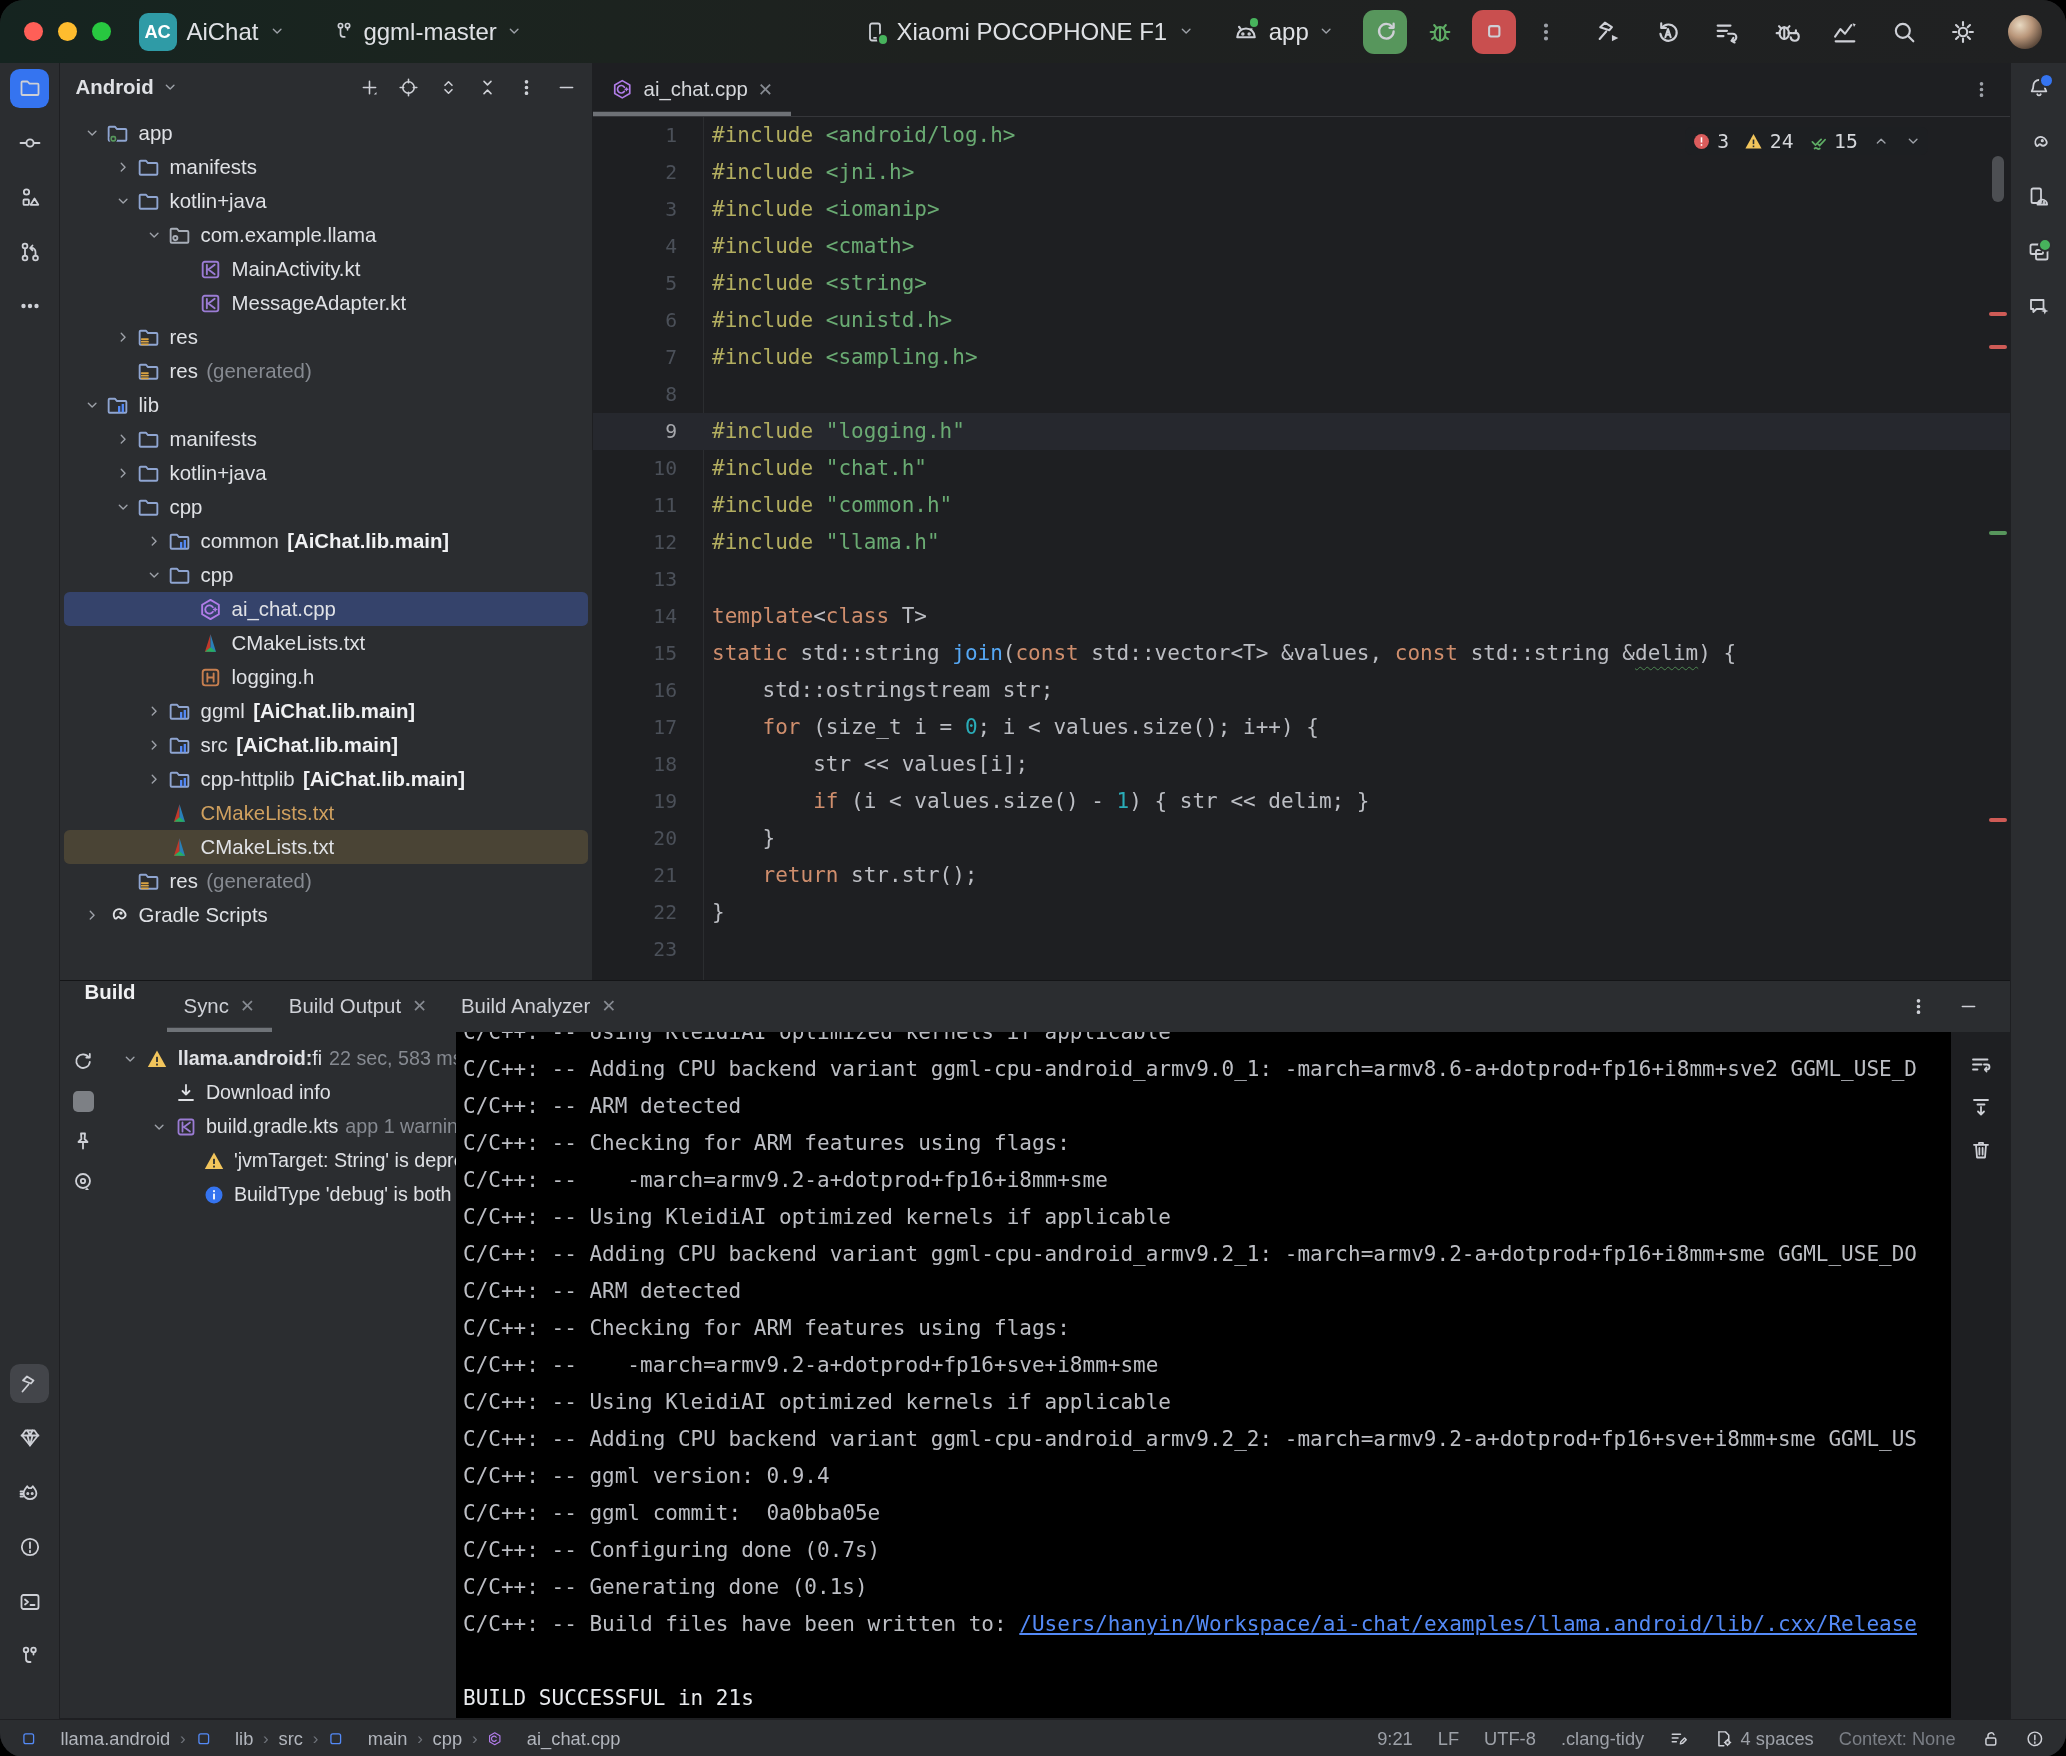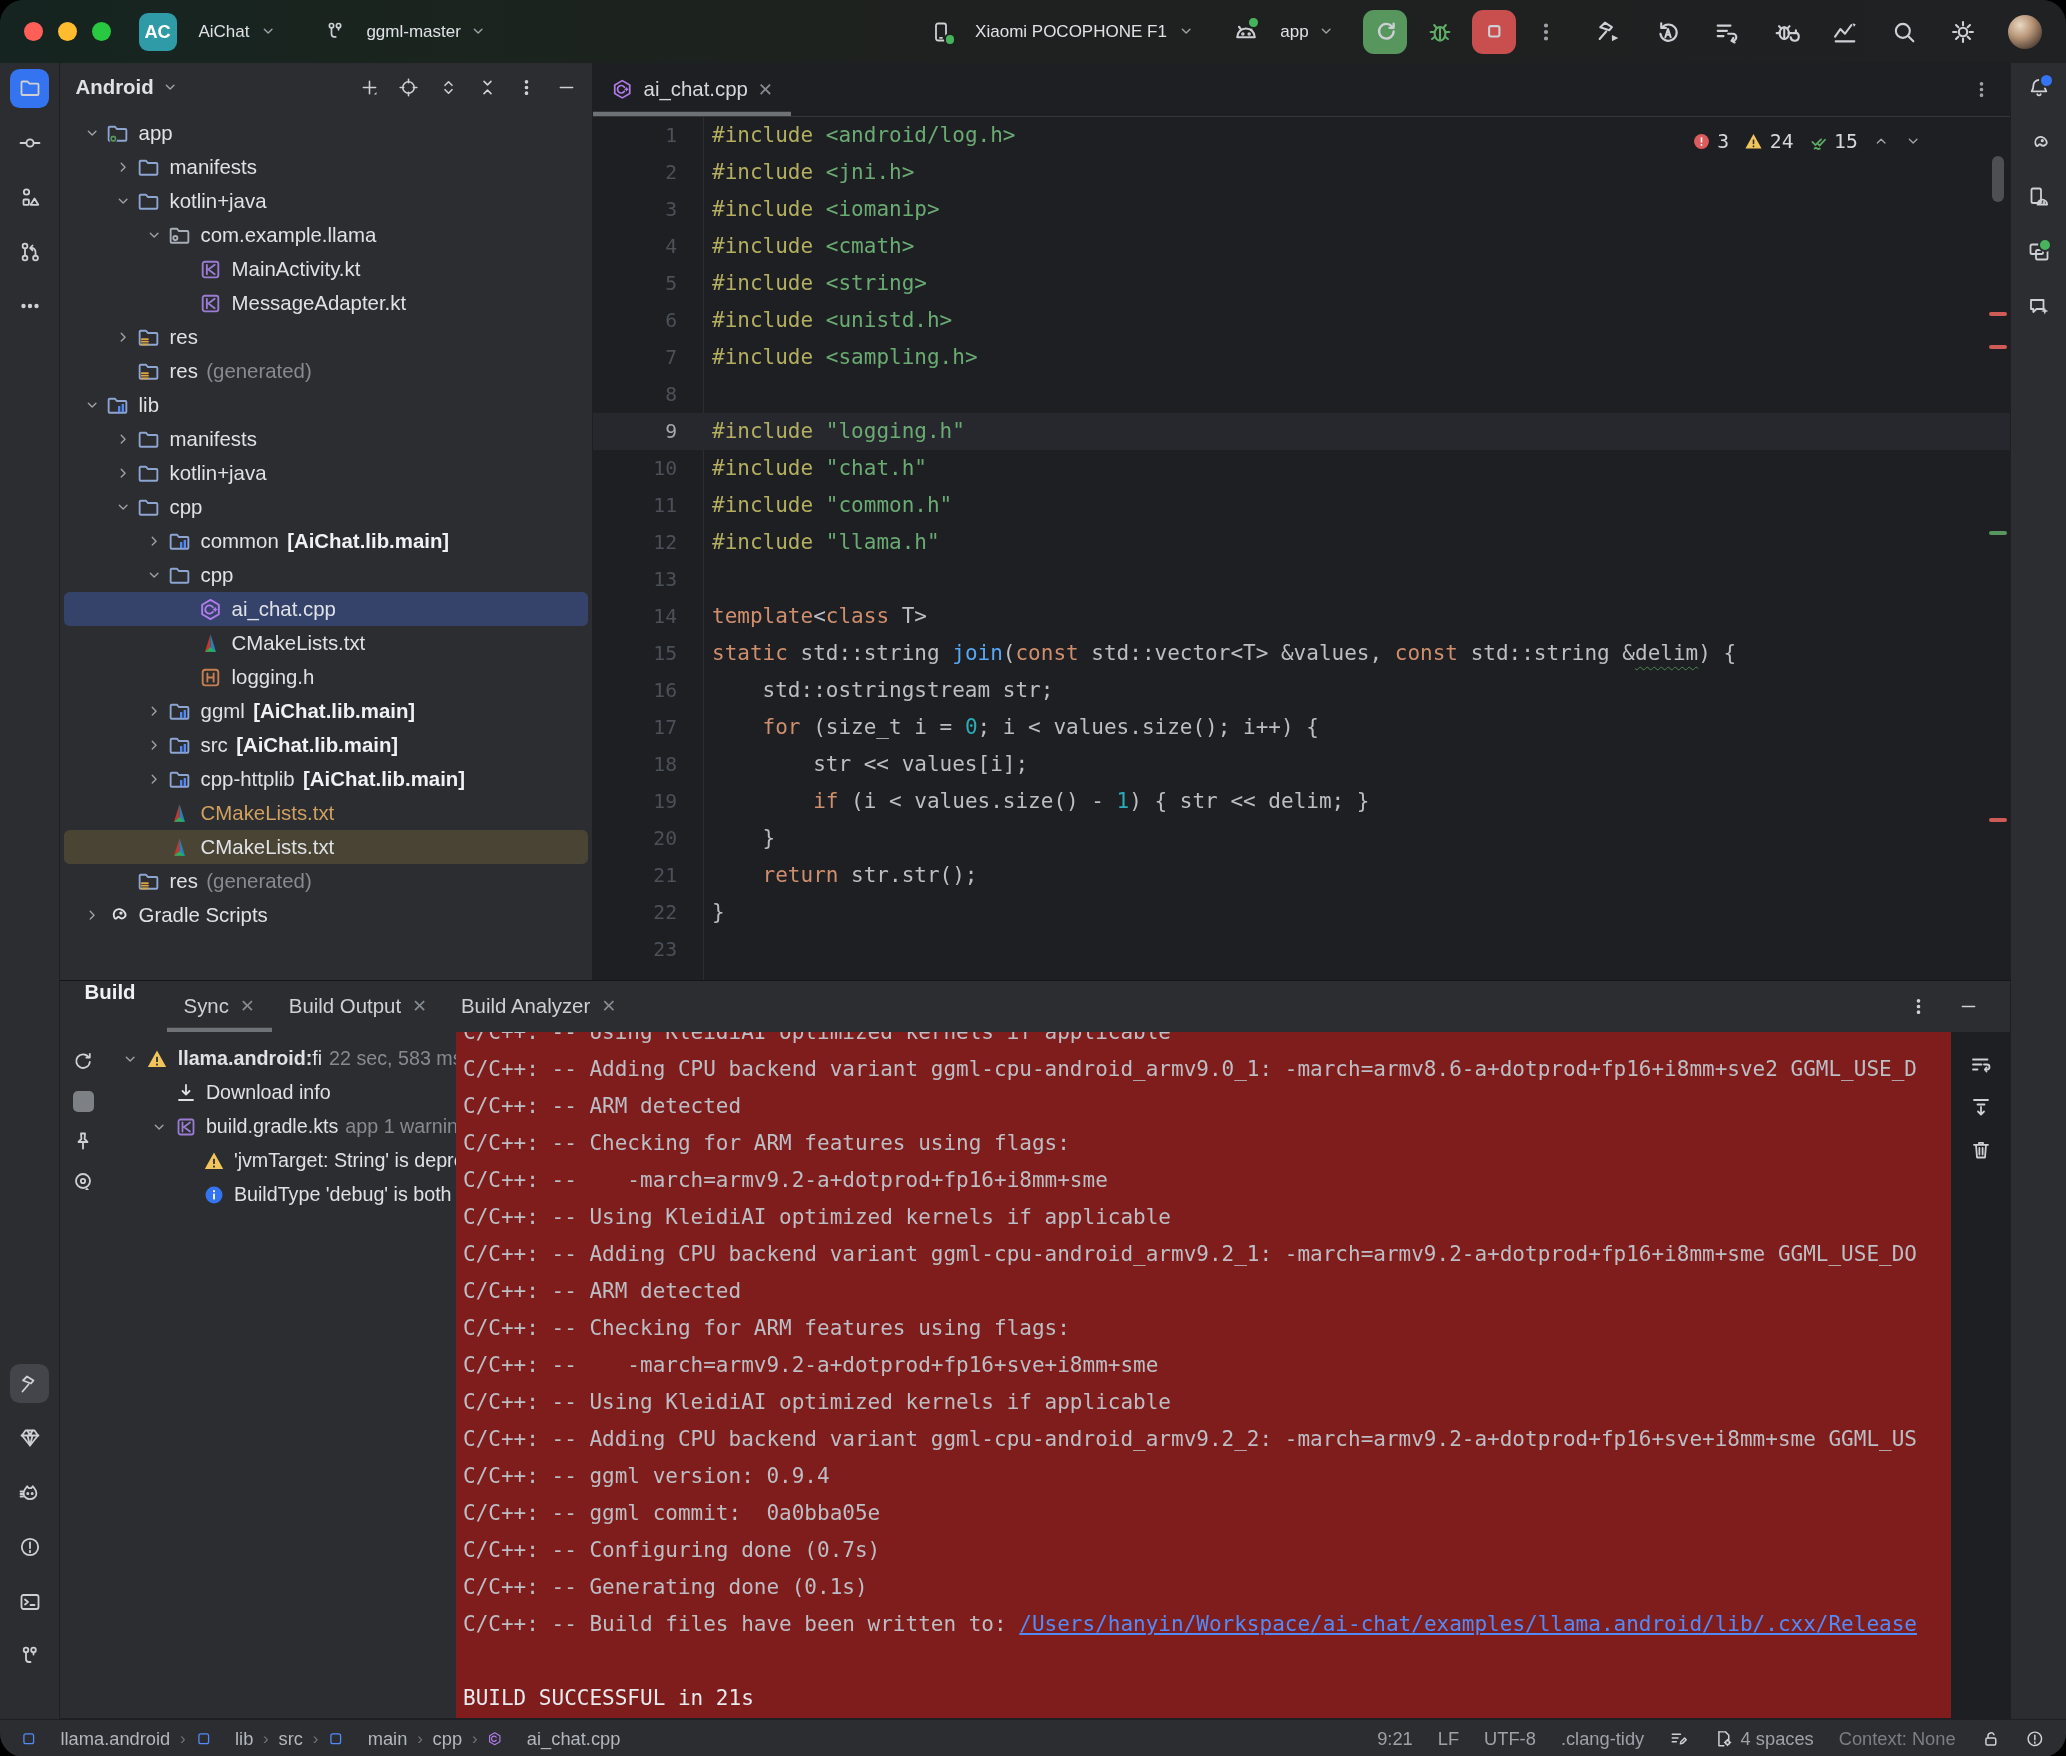--- a/index.html
+++ b/index.html
@@ -7,21 +7,21 @@
   .window{position:relative;width:2066px;height:1757px;border-radius:24px;overflow:hidden;background:#1e1f22;color:#dfe1e5;}
 
   
   .titlebar{height:63px;display:flex;align-items:center;padding:0 24px;box-sizing:border-box;
     background:linear-gradient(90deg,#152420 0%,#1b241f 22%,#1e211f 45%,#1f2121 70%,#202122 100%);}
   .traffic{display:flex;gap:14.8px;align-items:center;}
   .tl{width:19px;height:19px;border-radius:50%;}
   .tl.r{background:#ff5f57}.tl.y{background:#febc2e}.tl.g{background:#28c840}
   .proj{display:flex;align-items:center;margin-left:28px;gap:9.8px;}
   .ac-badge{width:38px;height:38px;border-radius:9.1px;background:#2f9ba6;color:#fff;font-size:18.3px;font-weight:700;display:flex;align-items:center;justify-content:center;}
-  .tb-label{font-size:17px;color:#dfe1e5;margin-left:12px;}
+  .tb-label{font-size:24px;color:#dfe1e5;}
   .chev{width:18.3px;height:18.3px;color:#9da1a8;display:inline-flex;}
   .chev svg,.icon svg{width:100%;height:100%;}
   .branch{display:flex;align-items:center;gap:8.4px;margin-left:46px;}
   .icon{display:inline-flex;color:#ced0d6;}
   .i34{width:24px;height:24px}.i40{width:28px;height:28px}.i32{width:22.5px;height:22.5px}.i30{width:21px;height:21px}.i28{width:19.7px;height:19.7px}.i26{width:18.3px;height:18.3px}.i22{width:15.5px;height:15.5px}
   .spacer{flex:1}
   .device{display:flex;align-items:center;gap:9.8px;}
   .dev-icon{position:relative}
   .dot-g{position:absolute;width:8.4px;height:8.4px;border-radius:50%;background:#47b35c;border:2.1px solid #1f2121;right:-2.8px;bottom:-2.1px;}
   .runcfg{display:flex;align-items:center;gap:8.4px;margin-left:37px;}
@@ -93,21 +93,21 @@
   .bbody{flex:1;display:flex;min-height:0;}
   .bicons{width:46px;display:flex;flex-direction:column;align-items:center;padding-top:18.3px;gap:17px;color:#b6bac0;flex:none;}
   .sqicon{width:21px;height:21px;border-radius:4.9px;background:#7d8085;}
   .btree{width:350px;font-size:19.7px;color:#dfe1e5;padding-top:9.8px;flex:none;overflow:hidden;}
   .brow{height:34px;display:flex;align-items:center;white-space:nowrap;overflow:hidden;}
   .brow .slot{width:29.5px;display:inline-flex;justify-content:center;color:#9da1a8;flex:none;}
   .brow .ti{width:24px;height:24px;margin-right:8.4px;flex:none;display:inline-flex;}
   .brow .ti svg{width:100%;height:100%;}
   .bgray{color:#868a91;margin-left:7px;}
   .bbold{font-weight:700;}
-  .console{flex:1;background:#7f1d1d;overflow:hidden;font-family:"DejaVu Sans Mono",monospace;font-size:21px;color:#bcbec4;padding-left:7px;min-width:0;position:relative;}
+  .console{flex:1;background:#000000;overflow:hidden;font-family:"DejaVu Sans Mono",monospace;font-size:21px;color:#bcbec4;padding-left:7px;min-width:0;position:relative;}
   .cons-inner{margin-top:-18.3px;}
   .consline{height:37px;line-height:37px;white-space:pre;}
   .consline .lk{color:#548af7;text-decoration:underline;}
   .consline.bright{color:#e8eaed;}
   .cons-icons{width:59px;background:#1e1f22;display:flex;flex-direction:column;align-items:center;padding-top:21px;gap:18.3px;color:#b6bac0;flex:none;}
 
   
   .statusbar{height:38px;background:#2b2d30;border-top:1.4px solid #1e1f22;display:flex;align-items:center;padding:0 21px;box-sizing:border-box;font-size:18.3px;color:#b2b6bd;}
   .crumbs{display:flex;align-items:center;gap:9.8px;}
   .crumb{display:flex;align-items:center;gap:24px;}

